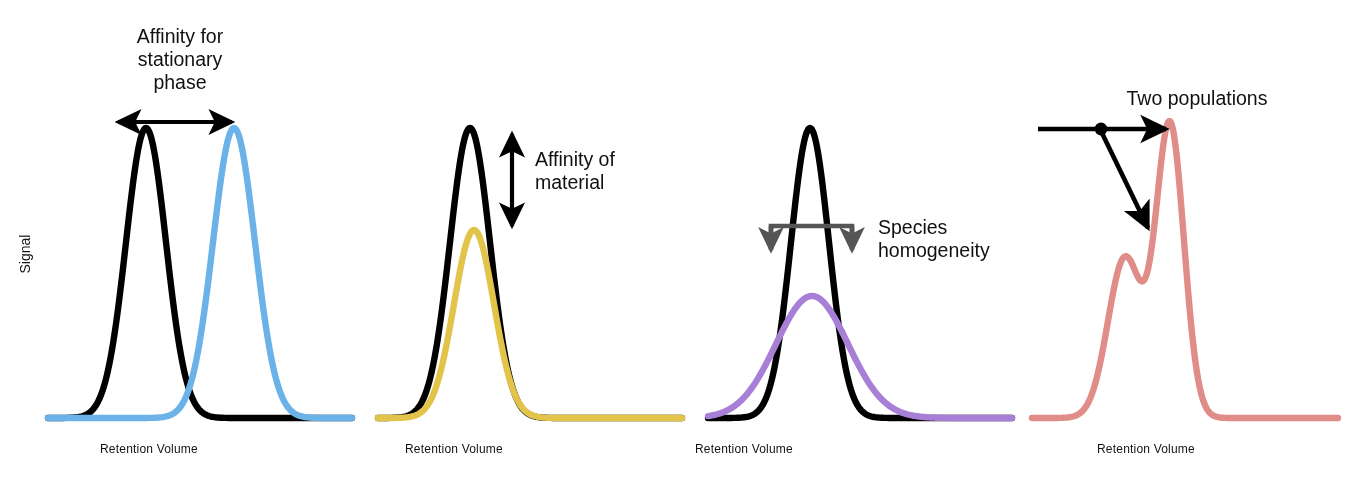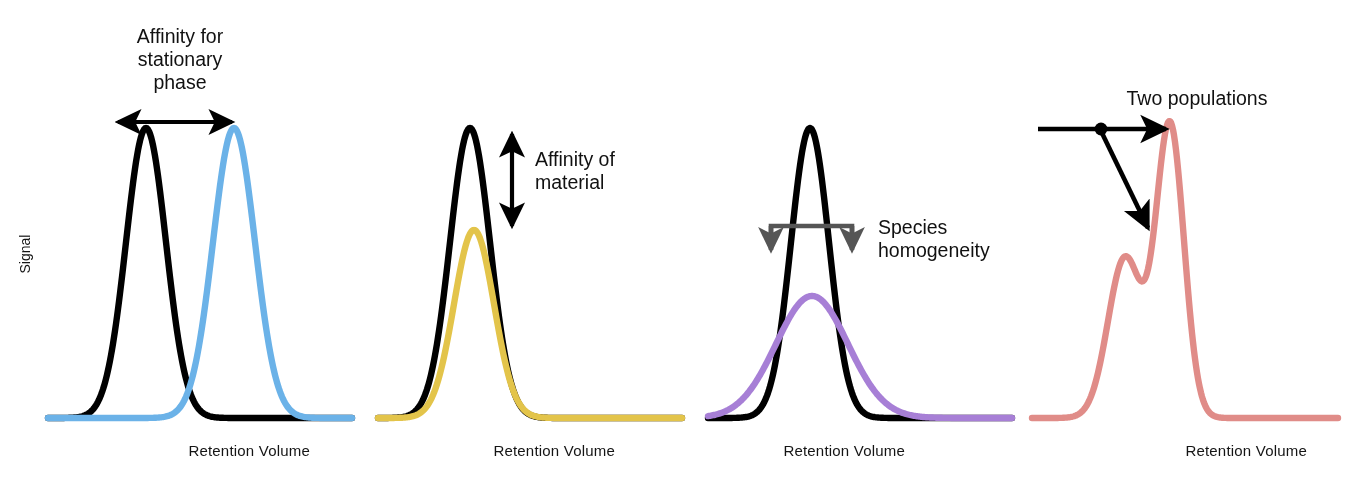--- a/index.html
+++ b/index.html
@@ -14,22 +14,22 @@
     position:relative;
     width:1350px;height:491px;
     background:#ffffff;
   }
   #figure svg.layer{
     position:absolute;left:0;top:0;width:1350px;height:491px;
   }
   .panel{position:absolute;top:0;height:491px;}
   .axis-label{
     position:absolute;
-    text-align:right;
-    font-size:15px;
+    text-align:left;
+    font-size:12px;
     letter-spacing:0.2px;
     color:#141414;
     white-space:nowrap;
   }
   .ylabel{
     position:absolute;
     left:-20px;top:246px;
     width:90px;
     transform:rotate(-90deg);
     transform-origin:center center;

